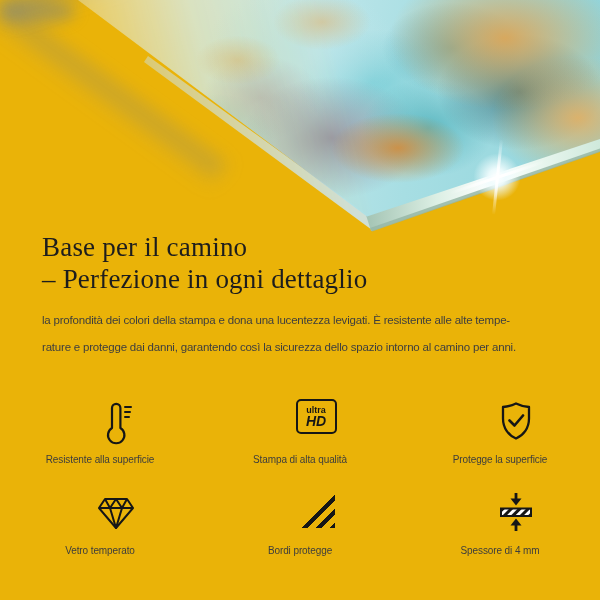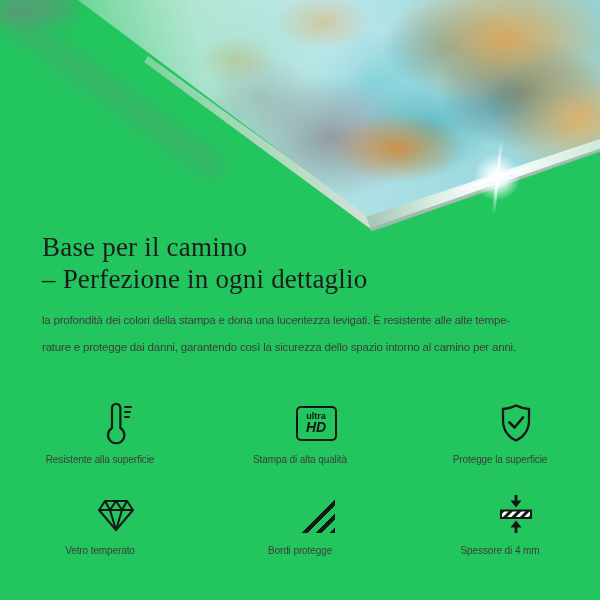--- a/index.html
+++ b/index.html
@@ -1,17 +1,17 @@
 <!DOCTYPE html>
 <html><head>
 <meta charset="utf-8">
 <style>
   html,body { margin:0; padding:0; background:#fff; }
   .stage {
-    position:relative; width:600px; height:600px; background:#22c55e;
+    position:relative; width:600px; height:600px; background:#eab308;
     overflow:hidden; font-family:"Liberation Sans", sans-serif;
   }
 
   
   .hero { position:absolute; left:0; top:0; width:600px; height:260px; }
   .hero > div { position:absolute; left:0; top:0; width:600px; height:250px; }
 
   .shadow-edge-left {
     position:absolute; left:128px; top:56px; width:280px; height:30px;
     transform-origin:0 0; transform:rotate(36deg);
@@ -91,21 +91,21 @@
     font-size:11.5px; letter-spacing:-0.2px; line-height:27px;
     color:#3e3e3e; white-space:nowrap;
   }
 
   
   .features {
     position:absolute; left:0; top:399px; width:600px;
     display:grid; grid-template-columns:repeat(3, 1fr); row-gap:25px;
   }
   .feature { display:flex; flex-direction:column; align-items:center; }
-  .feature .icon-wrap { height:48px; display:flex; align-items:center; justify-content:center;margin-left:32px; }
+  .feature .icon-wrap { height:48px; display:flex; justify-content:center;margin-left:32px; }
   .feature .label { margin-top:7px; font-size:10px; letter-spacing:-0.1px; color:#3d3d3d; }
   .feature svg { display:block; }
 
   .uhd-box {
     width:37px; height:31px; border:2.4px solid #161616; border-radius:5px;
     display:flex; flex-direction:column; align-items:center; justify-content:center;
     color:#161616;
   }
   .uhd-top { font-size:9px; font-weight:600; line-height:9px; }
   .uhd-bottom { font-size:14px; font-weight:700; line-height:13px;font-style:italic; }

